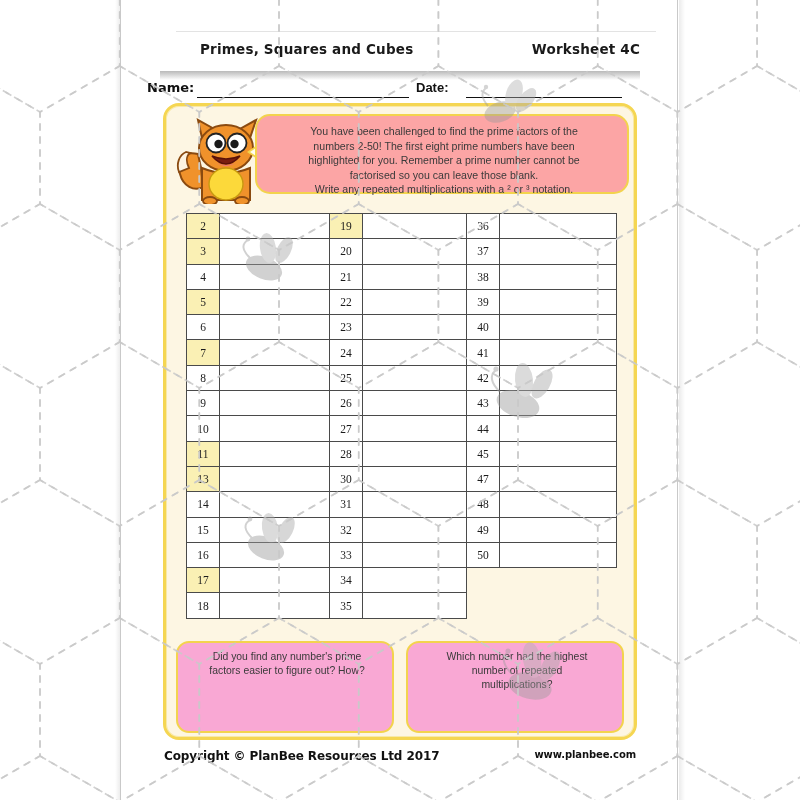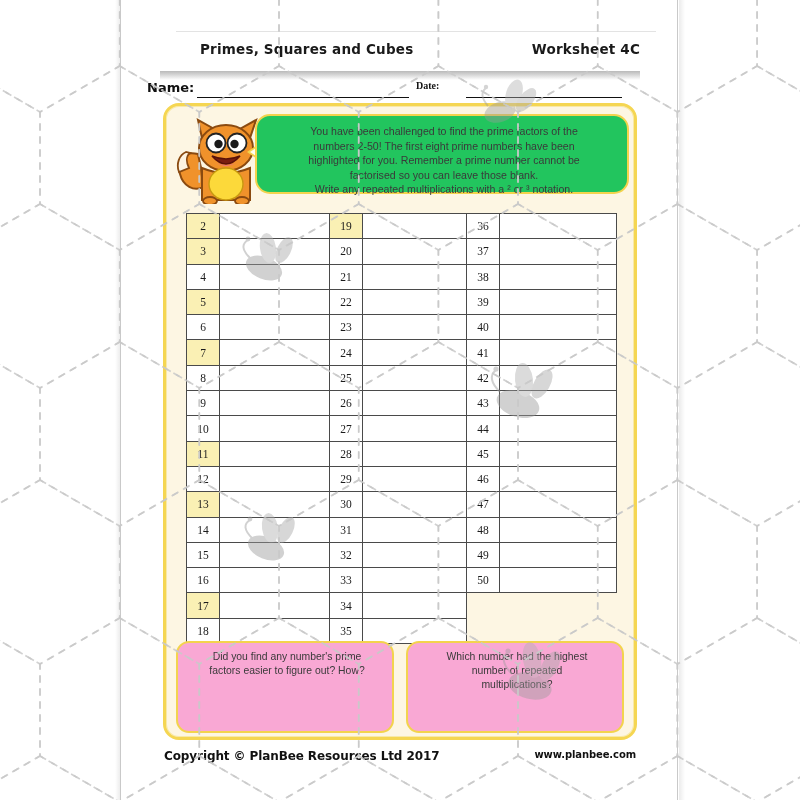--- a/index.html
+++ b/index.html
@@ -33,36 +33,36 @@
     background:linear-gradient(to bottom,#b9b9b9 0%,#d8d8d8 45%,#ffffff 100%);}
   .hdr-title{position:absolute;left:24px;top:9px;font-family:"DejaVu Sans",sans-serif;
     font-weight:bold;font-size:13.5px;color:#1a1a1a;letter-spacing:.2px;}
   .hdr-ws{position:absolute;right:16px;top:9px;font-family:"DejaVu Sans",sans-serif;
     font-weight:bold;font-size:13.5px;color:#1a1a1a;letter-spacing:.2px;}
 
   
   .nd{position:absolute;left:144px;top:80px;width:480px;height:22px;}
   .nd-name{position:absolute;left:3px;top:0px;font-family:"DejaVu Sans",sans-serif;
     font-weight:bold;font-size:13px;color:#111;}
-  .nd-date{position:absolute;left:272px;top:0px;font-family:Liberation Serif, serif;
-    font-weight:bold;font-size:10px;color:#111;}
+  .nd-date{position:absolute;left:272px;top:0px;font-family:Liberation Sans, sans-serif;
+    font-weight:bold;font-size:13px;color:#111;}
   .nd-l1{position:absolute;left:53px;top:17px;width:212px;border-bottom:1.4px solid #111;}
   .nd-l2{position:absolute;left:322px;top:17px;width:156px;border-bottom:1.4px solid #111;}
 
   
   .panel{
     position:absolute;left:163px;top:103px;width:474px;height:637px;
     background:#fdf6e3;border:3px solid #f5d652;border-radius:16px;
     box-shadow:0 0 0 1px #f8e9a8 inset;box-sizing:border-box;
   }
 
   
   .bubble{
     position:absolute;left:255px;top:114px;width:374px;height:80px;
-    background:#22c55e;border:2px solid #f3d34d;border-radius:15px;
+    background:#fca5a5;border:2px solid #f3d34d;border-radius:15px;
     box-sizing:border-box;
   }
   .bubble-txt{
     position:absolute;left:10px;top:8px;width:354px;
     text-align:center;font-size:10.6px;line-height:14.6px;color:#3a3a3a;
     font-family:"Liberation Sans",sans-serif;
   }
   .bubble-tail{position:absolute;left:247px;top:145px;width:0;height:0;
     border-top:7px solid transparent;border-bottom:7px solid transparent;
     border-right:10px solid #f3d34d;}
@@ -248,28 +248,20 @@
             <td class="ans a2"></td>
             <td class="num">44</td>
             <td class="ans a3"></td>
           </tr>
           <tr>
             <td class="num hl">11</td>
             <td class="ans a1"></td>
             <td class="num">28</td>
             <td class="ans a2"></td>
             <td class="num">45</td>
-            <td class="ans a3"></td>
-          </tr>
-          <tr>
-            <td class="num">12</td>
-            <td class="ans a1"></td>
-            <td class="num">29</td>
-            <td class="ans a2"></td>
-            <td class="num">46</td>
             <td class="ans a3"></td>
           </tr>
           <tr>
             <td class="num hl">13</td>
             <td class="ans a1"></td>
             <td class="num">30</td>
             <td class="ans a2"></td>
             <td class="num">47</td>
             <td class="ans a3"></td>
           </tr>

